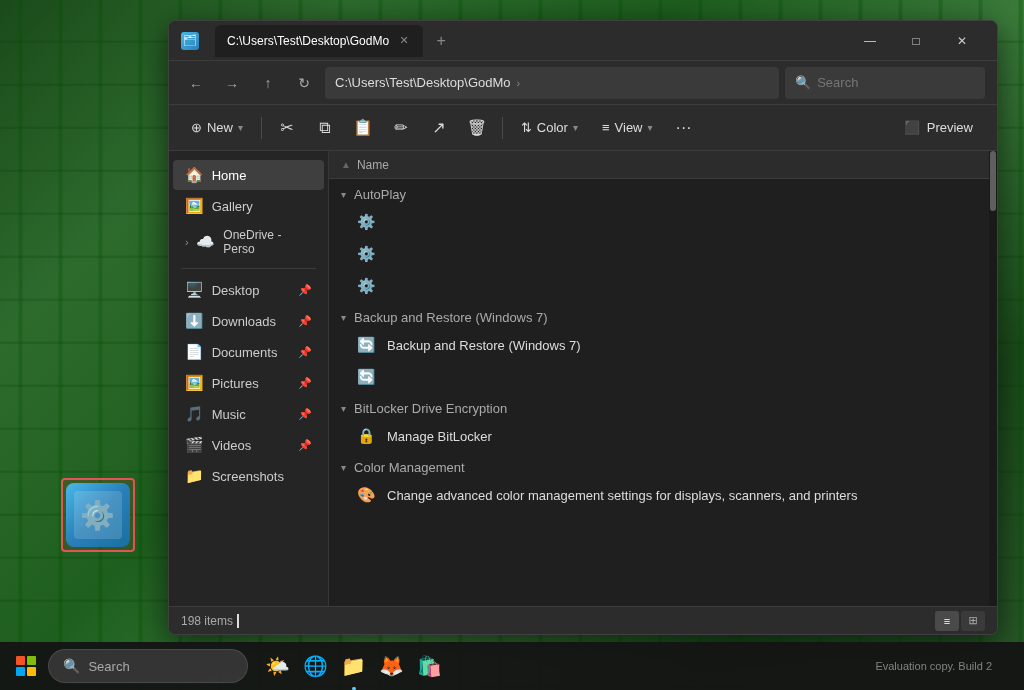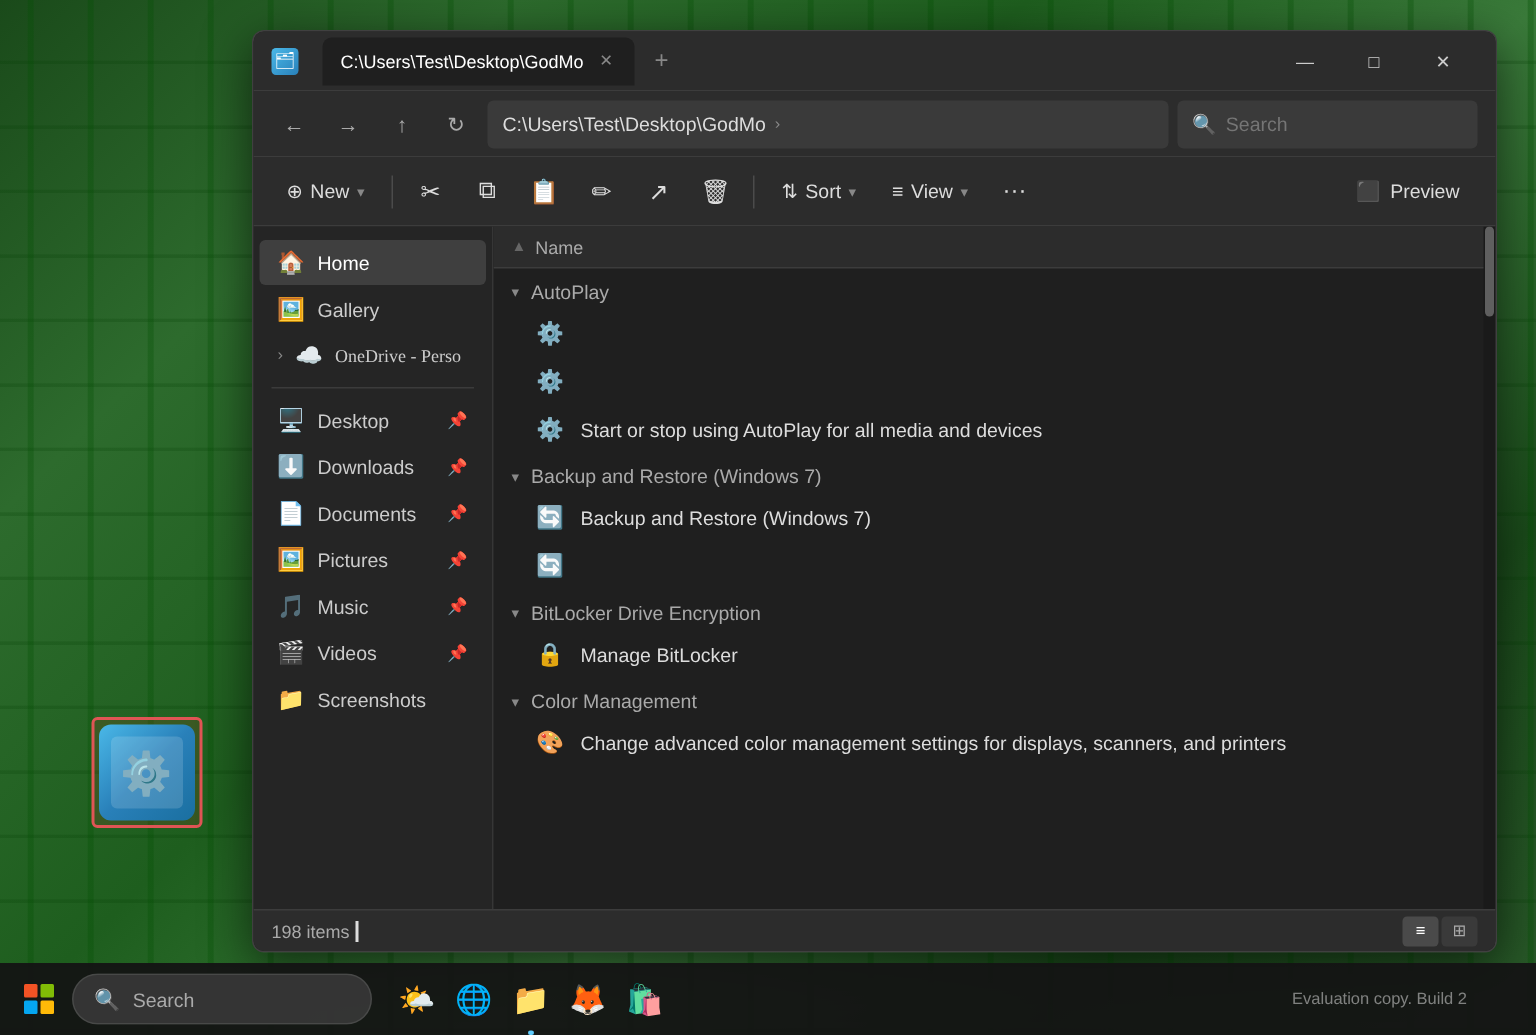--- a/index.html
+++ b/index.html
@@ -129,21 +129,21 @@
       margin-left: auto;
       display: flex;
       align-items: center;
       color: #ccc;
       font-size: 11px;
       padding-right: 8px;
     }
     .taskbar-eval {
       color: rgba(200,200,200,0.6);
       font-size: 11px;
-      margin-right: 30px;
+      margin-right: 16px;
     }
 
     
     .desktop-icon {
       position: absolute;
       left: 48px;
       top: 470px;
       width: 100px;
       height: 90px;
       display: flex;
@@ -620,21 +620,21 @@
     <div class="toolbar-icon-btn">⧉</div>
     <div class="toolbar-icon-btn">📋</div>
     <div class="toolbar-icon-btn">✏</div>
     <div class="toolbar-icon-btn">↗</div>
     <div class="toolbar-icon-btn">🗑</div>
 
     <div class="toolbar-divider"></div>
 
     <div class="toolbar-btn">
       <span>⇅</span>
-      <span>Sort</span>
+      <span>Color</span>
       <span style="font-size:10px; color:#888;">▾</span>
     </div>
     <div class="toolbar-btn">
       <span>≡</span>
       <span>View</span>
       <span style="font-size:10px; color:#888;">▾</span>
     </div>
     <div class="toolbar-icon-btn">···</div>
 
     <div class="toolbar-right">
@@ -652,21 +652,21 @@
         <span class="sidebar-icon">🏠</span>
         <span>Home</span>
       </div>
       <div class="sidebar-item">
         <span class="sidebar-icon">🖼️</span>
         <span>Gallery</span>
       </div>
       <div class="sidebar-item">
         <span class="sidebar-expand">›</span>
         <span class="sidebar-icon">☁️</span>
-        <span style="font-size:12px;font-family:Liberation Serif, serif;">OneDrive - Perso</span>
+        <span style="font-size:12px;">OneDrive - Perso</span>
       </div>
 
       <div class="sidebar-divider"></div>
 
       <div class="sidebar-item">
         <span class="sidebar-icon">🖥️</span>
         <span>Desktop</span>
         <span class="sidebar-pin">📌</span>
       </div>
       <div class="sidebar-item">
@@ -716,21 +716,20 @@
           <span>AutoPlay</span>
         </div>
         <div class="file-item">
           <span class="file-item-icon">⚙️</span>
         </div>
         <div class="file-item">
           <span class="file-item-icon">⚙️</span>
         </div>
         <div class="file-item">
           <span class="file-item-icon">⚙️</span>
-          <span class="file-item-name">Start or stop using AutoPlay for all media and devices</span>
         </div>
 
         <div class="file-group-header">
           <span class="file-group-chevron">▾</span>
           <span>Backup and Restore (Windows 7)</span>
         </div>
         <div class="file-item">
           <span class="file-item-icon">🔄</span>
           <span class="file-item-name">Backup and Restore (Windows 7)</span>
         </div>

